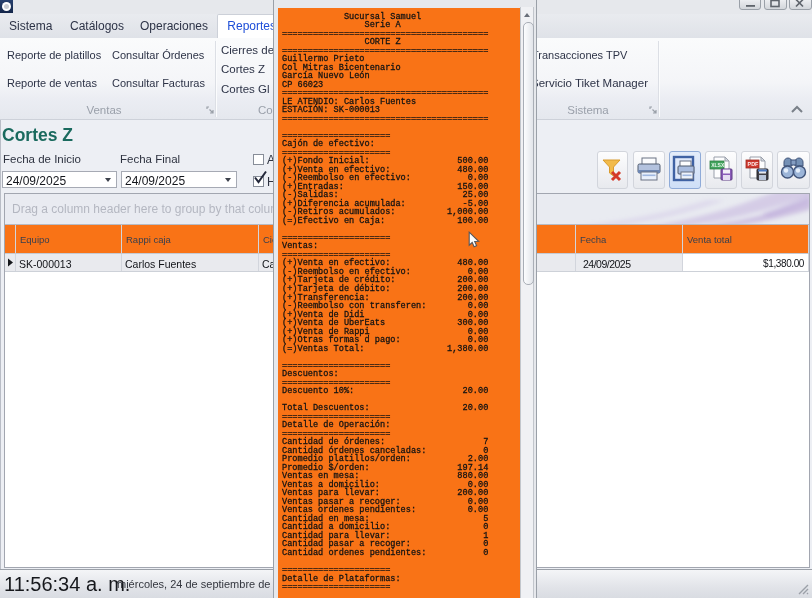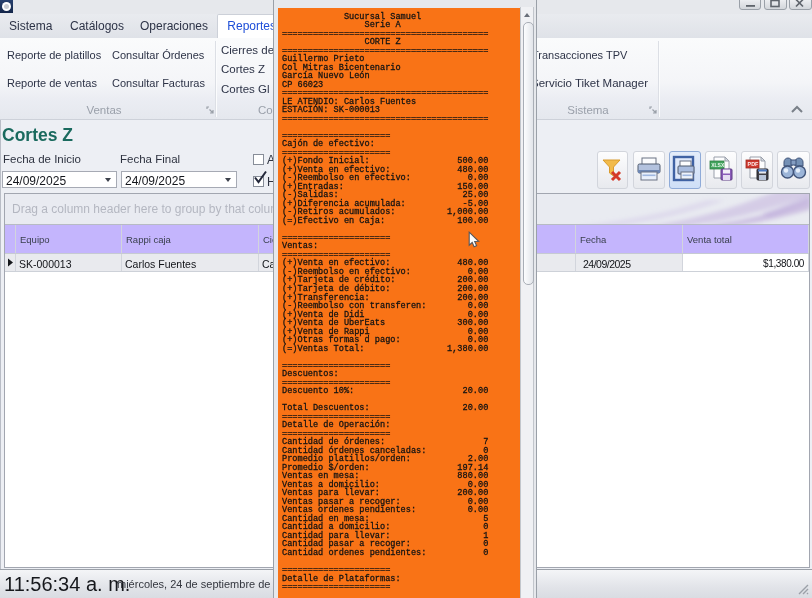--- a/index.html
+++ b/index.html
@@ -38,21 +38,21 @@
   .cb{position:absolute;width:11px;height:11px;background:#fff;border:1px solid #878d98;box-sizing:border-box}
   .cblabel{position:absolute;font-size:12px;color:#2e3340}
   .toolbtn{position:absolute;top:31px;height:38px;border:1px solid #d2d5dc;border-radius:3px;
            background:linear-gradient(#fdfdfe,#f0f1f4 60%,#e8eaee);box-sizing:border-box}
   #toolbtn3{background:linear-gradient(#e3ecfa,#cfdff7);border-color:#8fabd8}
   
   #grid{position:absolute;left:3px;top:73px;width:806px;height:375px;border:1px solid #a2a6b0;
         background:#fff;box-sizing:border-box}
   #groupbar{position:absolute;left:0;top:0;width:804px;height:30px;background:#e9ebf1;overflow:hidden}
   #groupbar .gtext{position:absolute;left:7px;top:8px;font-size:12px;color:#b4b7c1}
-  #gridhead{position:absolute;left:0;top:30px;width:804px;height:30px;background:#c4b5fd;border-top:1px solid #b7bbc4;
+  #gridhead{position:absolute;left:0;top:30px;width:804px;height:30px;background:#f97316;border-top:1px solid #b7bbc4;
             border-bottom:1px solid #c6cad2;box-sizing:border-box}
   .hcell{position:absolute;top:0;height:28px;border-right:1px solid #d2d5dc;box-sizing:border-box}
   .hcell span{position:absolute;left:4px;top:9px;font-size:9.5px;color:#3a404e;white-space:nowrap}
   #gridrow{position:absolute;left:0;top:60px;width:804px;height:18px;background:#e9eaee;border-bottom:1px solid #cdd1d8;box-sizing:border-box}
   .rcell{position:absolute;top:0;height:17px;border-right:1px solid #d2d5dc;box-sizing:border-box;font-size:10.5px;color:#111318}
   
   #statusbar{left:0;top:569px;width:812px;height:29px;background:linear-gradient(#f4f5f7,#e2e4e9 60%,#d9dce2);
              border-top:1px solid #9ba0a8;box-sizing:border-box}
   #time{position:absolute;left:4px;top:573px;font-size:20px;color:#16181c}
   #date{position:absolute;left:117px;top:578px;font-size:11px;color:#33363e}

